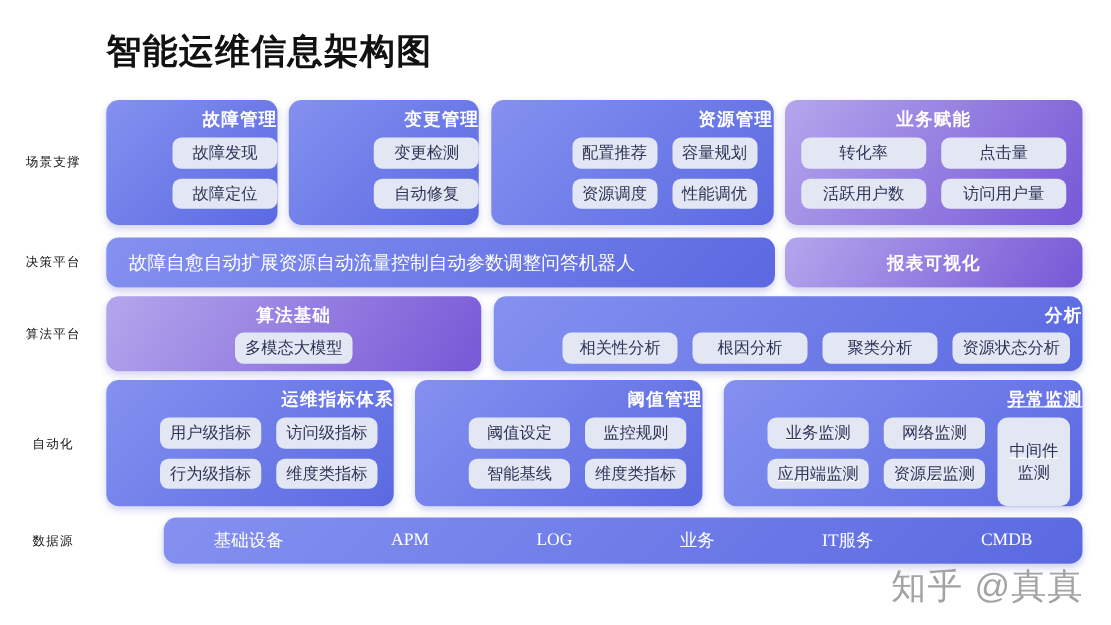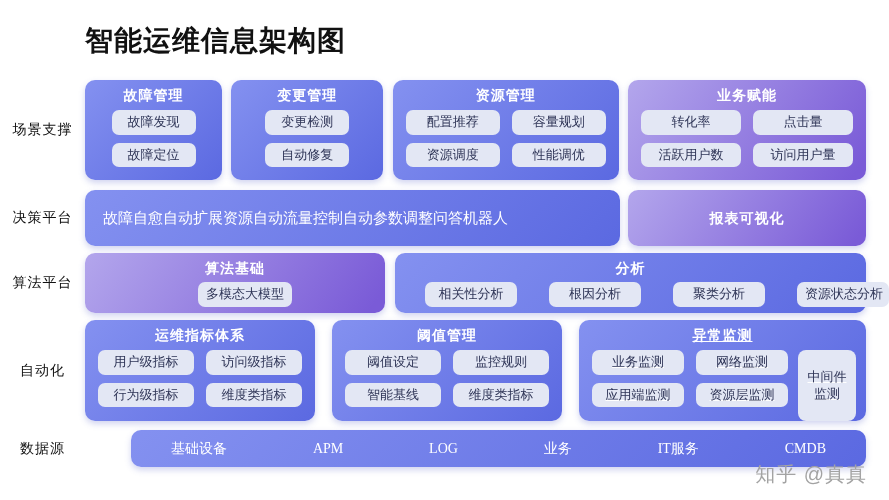--- a/index.html
+++ b/index.html
@@ -9,49 +9,49 @@
   }
   .page-title{
     position:absolute;left:45px;top:22px;font-size:28px;font-weight:700;color:#111;
     letter-spacing:1px;
     margin-left:40px;
   }
   .rows{position:absolute;left:0;top:80px;width:889px;}
   .row{display:flex;align-items:stretch;}
   .row-label{
     width:85px;flex:0 0 85px;display:flex;align-items:center;justify-content:center;
-    font-size:14px;color:#111;letter-spacing:1px;
+    font-size:10px;color:#111;letter-spacing:1px;
   }
   .row-content{flex:1;display:flex;justify-content:space-between;margin-right:23px;}
   .r1{height:100px;margin-bottom:10px;}
-  .r2{height:56px;margin-bottom:7px;}
+  .r2{height:40px;margin-bottom:7px;}
   .r3{height:60px;margin-bottom:7px;}
   .r4{height:101px;margin-bottom:9px;}
   .r5{height:37px;}
   .block{
     border-radius:10px;color:#fff;box-sizing:border-box;
     box-shadow:0 3px 6px rgba(90,100,200,0.28);
     display:flex;flex-direction:column;
   }
-  .blue{background:linear-gradient(135deg,#8491f0 0%,#5b69e1 100%);}
+  .blue{background:linear-gradient(135deg,#8491f0 0%,#5b69e1 100%);align-items:flex-end;}
   .purple{background:linear-gradient(125deg,#b3a6ec 0%,#7a5bd7 95%);}
   .block-title{
     text-align:center;font-size:14px;font-weight:600;letter-spacing:1px;
     padding:7px 0 4px;line-height:1.2;flex:0 0 auto;
   }
   .chip{
     background:#e3e7f4;color:#2e3456;border-radius:7px;font-size:13px;
     padding:3px 8px;text-align:center;white-space:nowrap;line-height:1.45;
     box-sizing:border-box;
   }
   .chips-1col{display:flex;flex-direction:column;gap:8px;align-items:center;padding-top:2px;}
   .chips-1col .chip{width:84px;}
   .chips-2col{display:grid;grid-template-columns:1fr 1fr;gap:8px 12px;padding:2px 13px 0;}
   .chips-rowline{display:flex;justify-content:space-evenly;gap:12px;padding:1px 10px 0;}
-  .chips-rowline .chip{min-width:92px;margin-left:20px;}
+  .chips-rowline .chip{min-width:92px;}
   .w137{width:137px;flex:0 0 137px;}
   .w152{width:152px;flex:0 0 152px;}
   .w226{width:226px;flex:0 0 226px;}
   .w238{width:238px;flex:0 0 238px;}
   .w535{width:535px;flex:0 0 535px;}
   .w300{width:300px;flex:0 0 300px;}
   .w471{width:471px;flex:0 0 471px;}
   .w230{width:230px;flex:0 0 230px;}
   .w287{width:287px;flex:0 0 287px;text-decoration:underline;}
   .wfull{flex:1;}
@@ -65,21 +65,21 @@
   .body-with-side{display:flex;gap:10px;padding:2px 10px 0 13px;flex:1;}
   .body-with-side .chips-2col{flex:1;padding:0;align-content:start;}
   .side-chip{
     width:58px;flex:0 0 58px;border-radius:8px;
     display:flex;align-items:center;justify-content:center;
     white-space:normal;padding:3px 4px;line-height:1.35;
   }
   .serif-latin{font-family:"Liberation Serif","DejaVu Serif",serif;font-size:14px;}
   .datasource-items{font-size:14px;padding:0 40px;justify-content:space-between;margin-left:46px;}
   .watermark{
-    position:absolute;right:22px;bottom:12px;font-size:20px;color:#a3a3a3;
+    position:absolute;right:22px;bottom:12px;font-size:28px;color:#a3a3a3;
     letter-spacing:1px;
   }
 </style>
 </head>
 <body>
 
 <div class="canvas">
 
   <div class="page-title">智能运维信息架构图</div>
 

